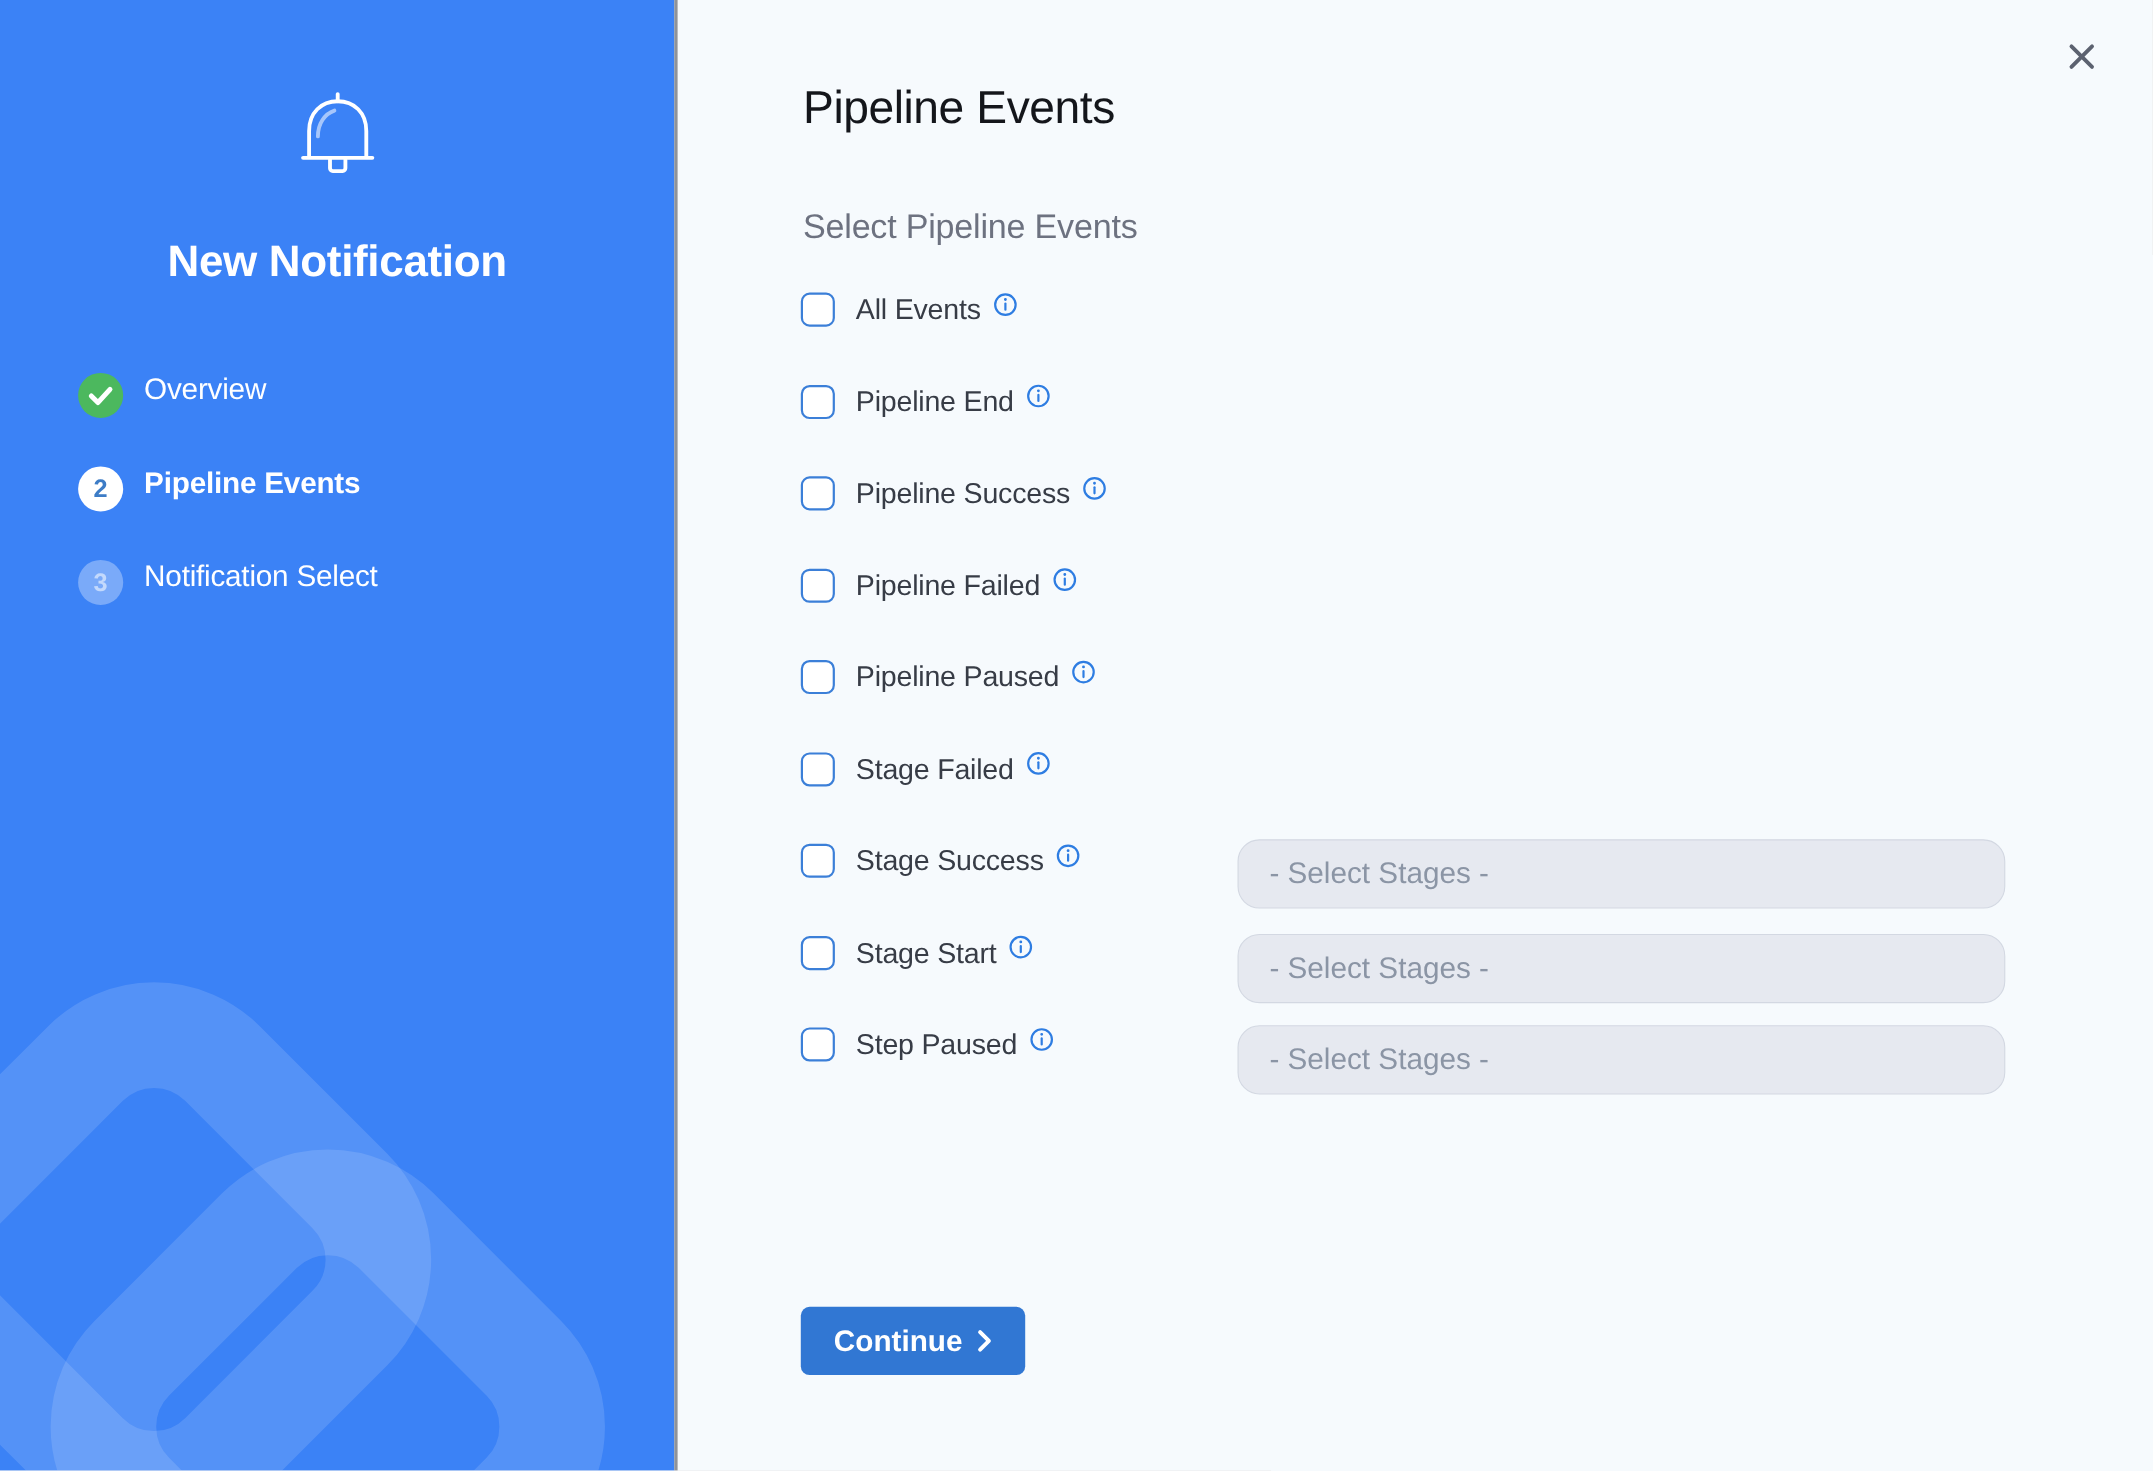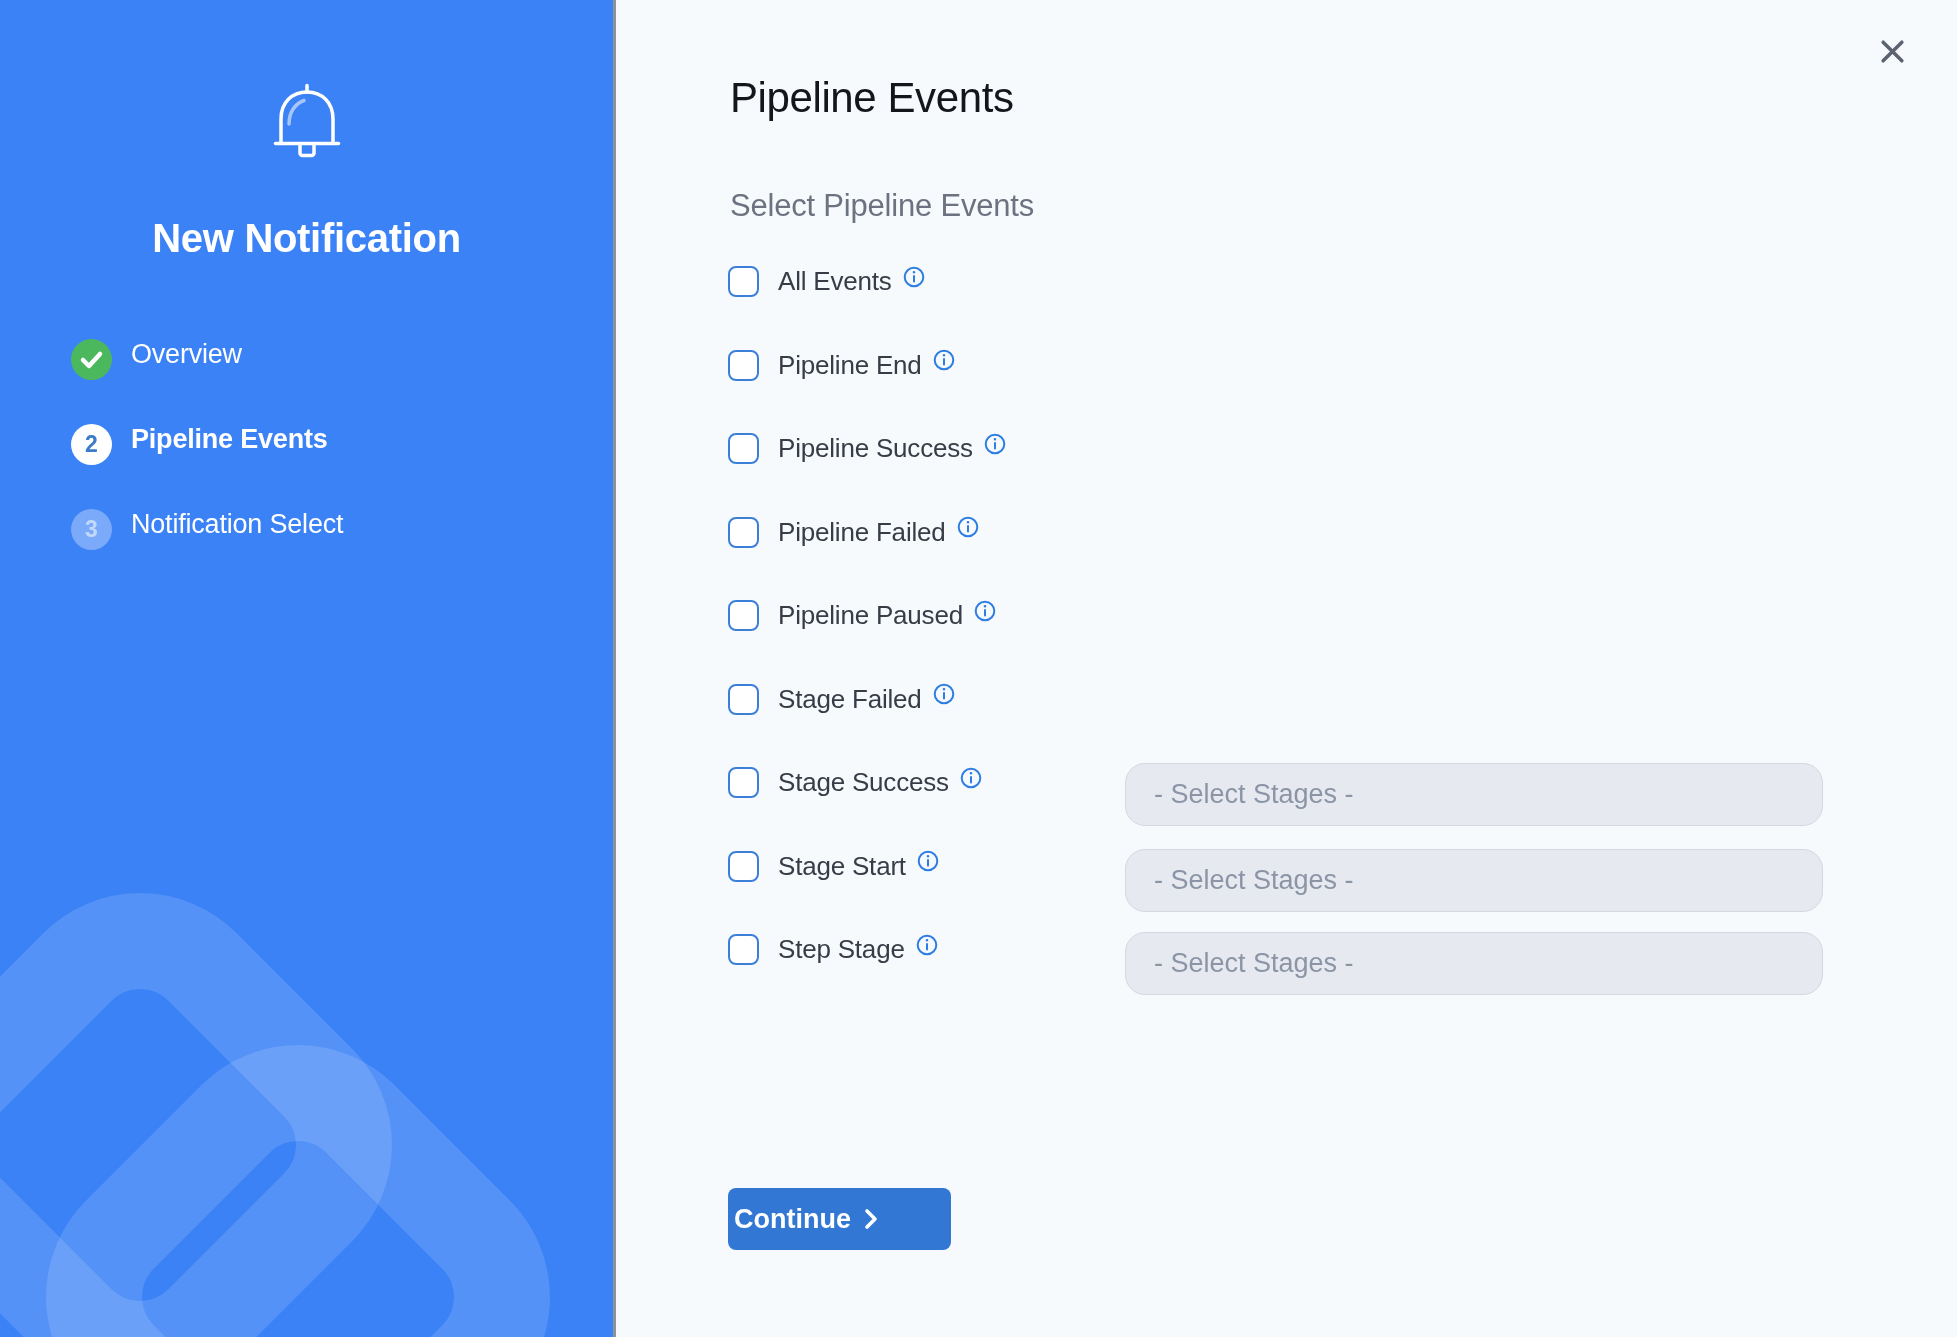--- a/index.html
+++ b/index.html
@@ -61,23 +61,23 @@
   .stage-select{
     position:absolute;left:509px;width:698px;height:63px;box-sizing:border-box;
     background:#e6e9f0;border:1.5px solid #d3d8e2;border-radius:20px;
     display:flex;align-items:center;padding-left:28px;
     color:#8b95a5;font-size:27px;cursor:pointer;
   }
   .stage-select.s0{top:763px;}
   .stage-select.s1{top:849px;}
   .stage-select.s2{top:932px;}
   .continue-btn{
-    position:absolute;left:112px;top:1188px;width:223px;height:62px;
+    position:absolute;left:112px;top:1188px;width:204px;height:62px;
     background:#3177d3;border:none;border-radius:8px;cursor:pointer;
-    display:flex;align-items:center;gap:13px;
+    display:flex;align-items:center;justify-content:center;gap:13px;
     color:#ffffff;font-size:27px;font-weight:bold;
     font-family:"Liberation Sans", sans-serif;
   }
 </style>
 </head>
 <body>
 
 <div id="app">
 
   <aside class="sidebar">
@@ -226,21 +226,21 @@
       <svg width="22" height="22" viewBox="0 0 22 22" fill="none" stroke="#2e7de2" stroke-width="2" stroke-linecap="round">
         <circle cx="11" cy="11" r="9.3"></circle>
         <line x1="11" y1="10" x2="11" y2="15.5"></line>
         <circle cx="11" cy="6.3" r="0.6" fill="#2e7de2" stroke-width="1.4"></circle>
       </svg>
     </span>
   </div>
 
   <div class="event-row">
     <span class="checkbox"></span>
-    <span class="event-label">Step Stage</span>
+    <span class="event-label">Step Paused</span>
     <span class="info">
       <svg width="22" height="22" viewBox="0 0 22 22" fill="none" stroke="#2e7de2" stroke-width="2" stroke-linecap="round">
         <circle cx="11" cy="11" r="9.3"></circle>
         <line x1="11" y1="10" x2="11" y2="15.5"></line>
         <circle cx="11" cy="6.3" r="0.6" fill="#2e7de2" stroke-width="1.4"></circle>
       </svg>
     </span>
   </div>
 </div>
 

